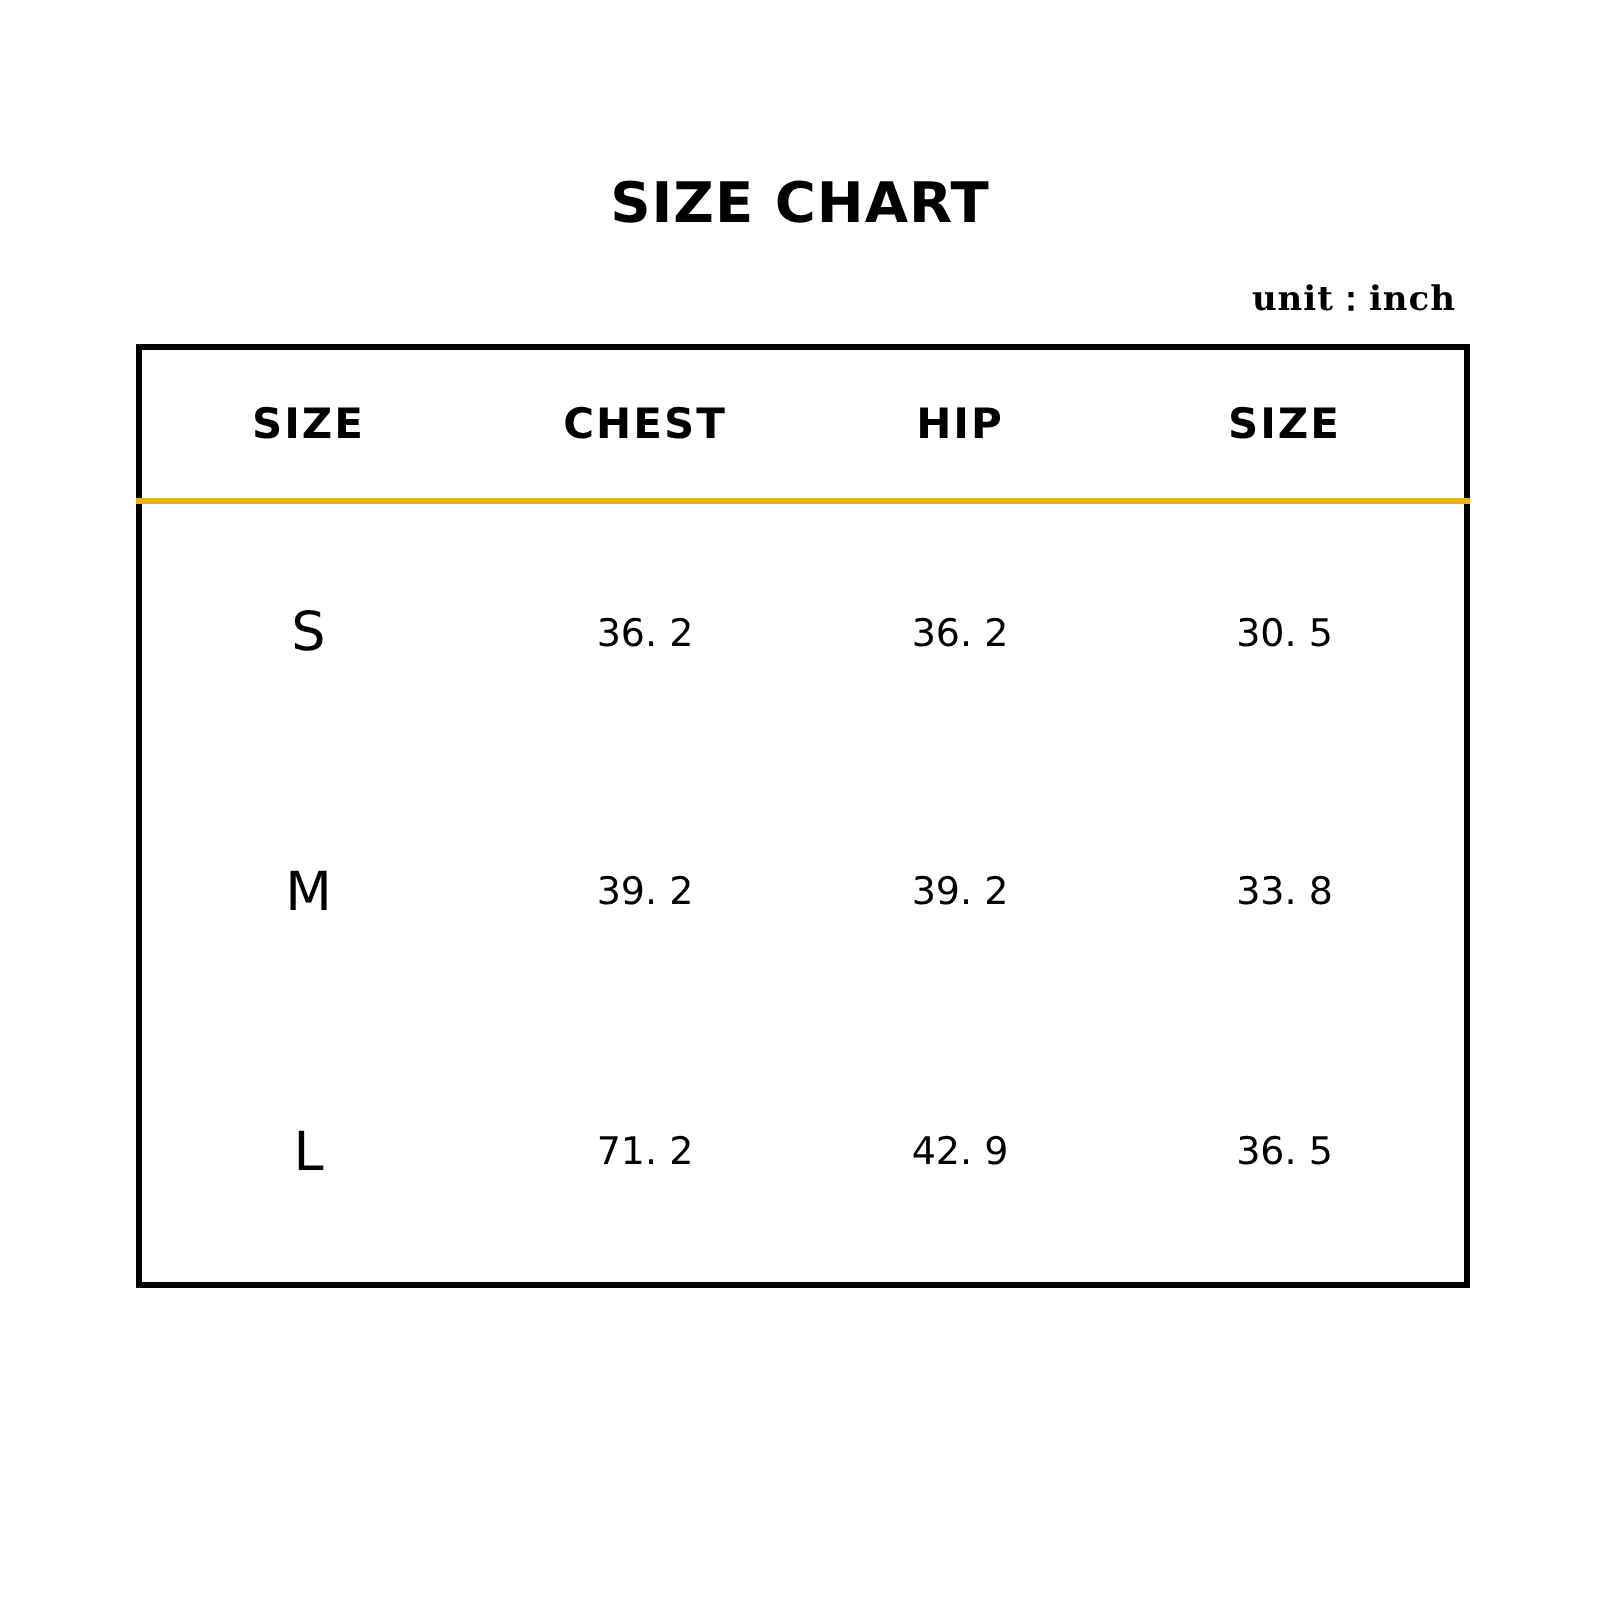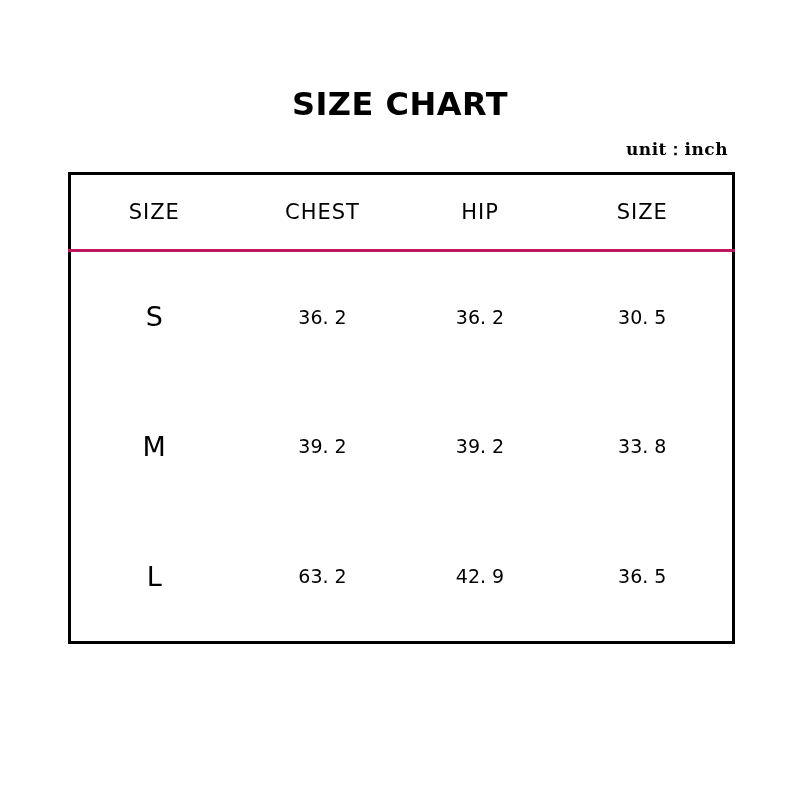--- a/index.html
+++ b/index.html
@@ -20,21 +20,21 @@
     width: 800px;
     height: 800px;
     box-sizing: border-box;
   }
   .chart-title {
     position: absolute;
     top: 88px;
     left: 0;
     width: 800px;
     text-align: center;
-    font-size: 32px;
+    font-size: 28px;
     font-weight: bold;
     letter-spacing: 0.5px;
     font-family: "DejaVu Sans", sans-serif;
     line-height: 1;
   }
   .unit-label {
     position: absolute;
     top: 138px;
     right: 72px;
     font-size: 17px;
@@ -50,25 +50,25 @@
     height: 472px;
   }
   table.size-table {
     width: 664px;
     height: 472px;
     border-collapse: collapse;
     table-layout: fixed;
     border: 3px solid #000;
   }
   table.size-table thead th {
-    font-weight: normal;
+    font-weight: bold;
     font-size: 21px;
     letter-spacing: 1px;
     height: 72px;
-    border-bottom: 3px solid #be185d;
+    border-bottom: 3px solid #eab308;
     text-align: center;
     vertical-align: middle;
   }
   table.size-table tbody td {
     font-size: 19px;
     text-align: center;
     vertical-align: middle;
     height: 89px;
     border: none;
   }
@@ -113,21 +113,21 @@
           <td>30. 5</td>
         </tr>
         <tr>
           <td class="size-cell">M</td>
           <td>39. 2</td>
           <td>39. 2</td>
           <td>33. 8</td>
         </tr>
         <tr>
           <td class="size-cell">L</td>
-          <td>63. 2</td>
+          <td>71. 2</td>
           <td>42. 9</td>
           <td>36. 5</td>
         </tr>
       </tbody>
     </table>
   </div>
 
 </div>
 
 </body></html>

